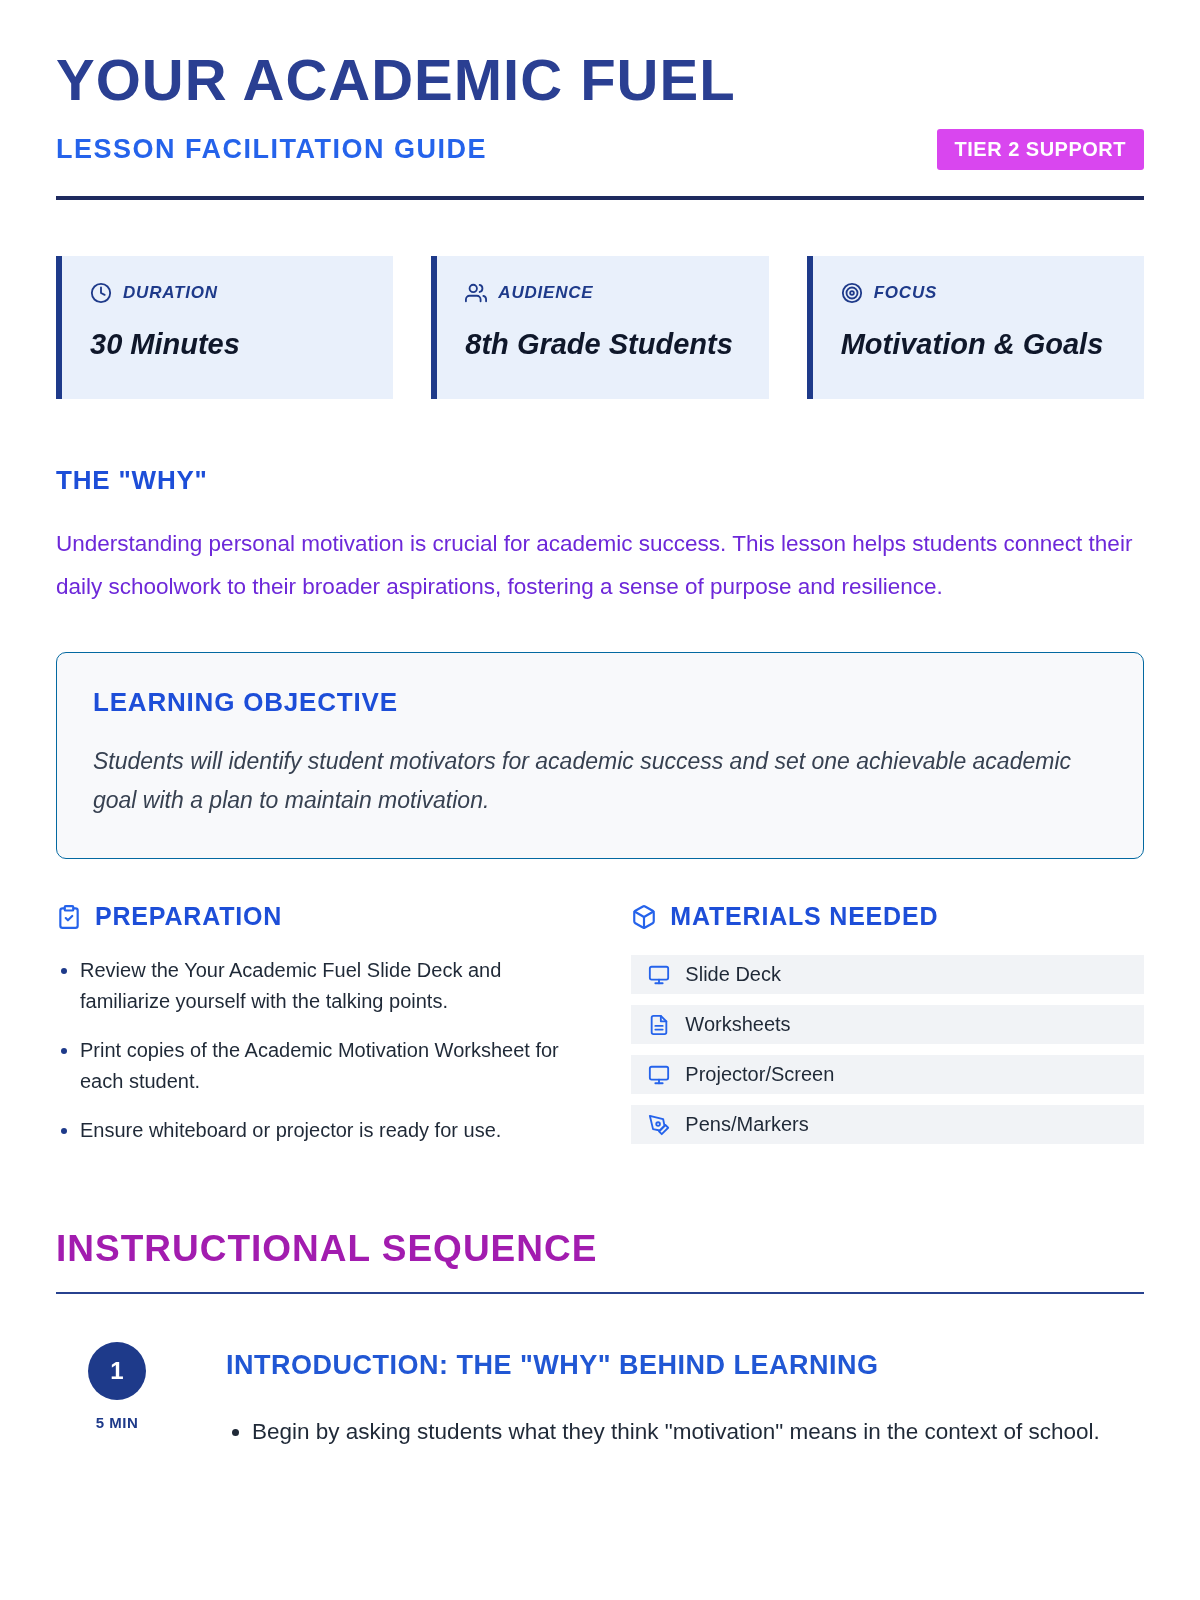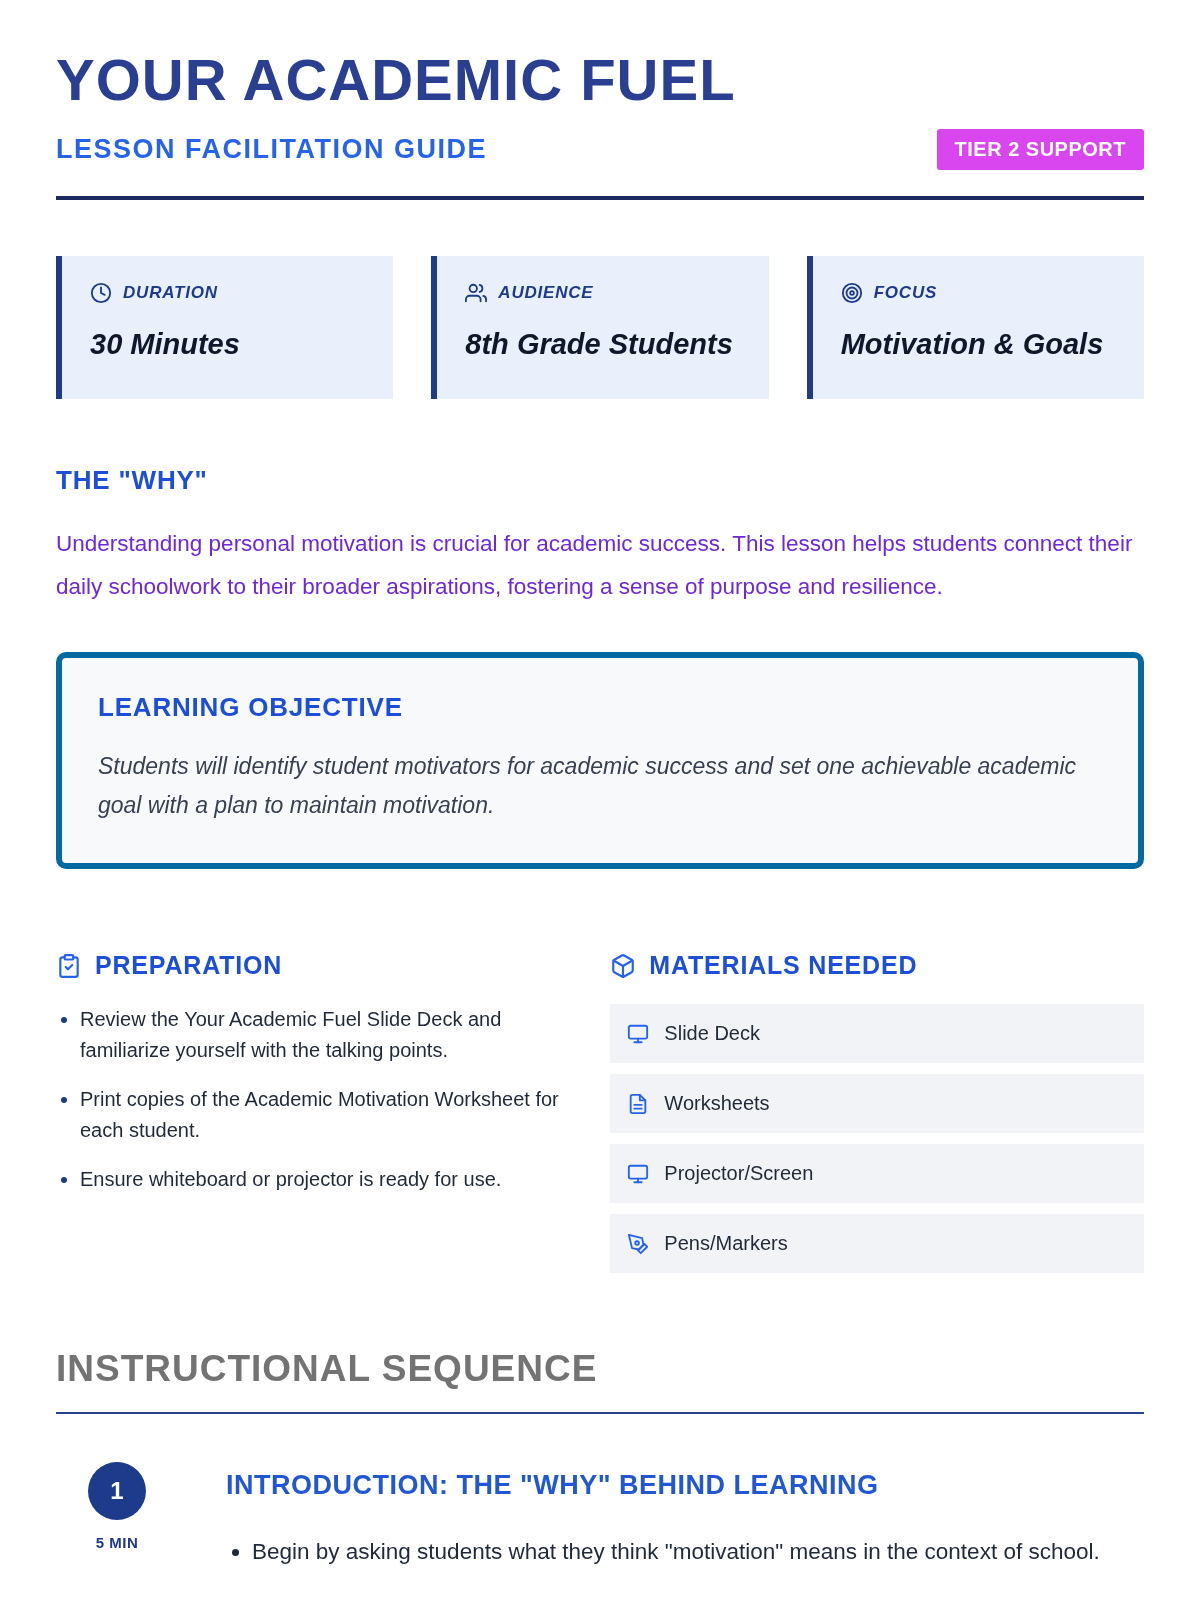--- a/index.html
+++ b/index.html
@@ -89,37 +89,37 @@
     margin-top:26px;
     font-size:22.5px;
     line-height:1.92;
     color:#6d28d9;
   }
 
   
   .objective {
     margin-top:44px;
     background:#f8f9fb;
-    border:6px solid #0369a1;
+    border:1px solid #0369a1;
     border-radius:10px;
     padding:34px 36px 38px 36px;
   }
   .objective-body {
     margin-top:24px;
     font-style:italic;
     font-size:23px;
     line-height:1.7;
     color:#374151;
   }
 
   
   .columns {
     display:flex;
-    gap:43px;
-    margin-top:82px;
+    gap:64px;
+    margin-top:43px;
   }
   .col-left { width:47%; }
   .col-right { flex:1; }
   .col-heading {
     display:flex;
     align-items:center;
     gap:13px;
     color:#1d4ed8;
     font-size:25px;
     font-weight:800;
@@ -137,32 +137,32 @@
     color:#1f2937;
   }
   .prep-list li::marker { color:#1e3a8a; }
   .materials-list { margin-top:24px; }
   .material-item {
     display:flex;
     align-items:center;
     gap:15px;
     background:#f1f3f6;
     border-radius:0;
-    padding:18px 17px;
+    padding:8px 17px;
     margin-bottom:11px;
     font-size:20px;
     color:#1f2937;
   }
 
   
   .sequence-heading {
     margin-top:64px;
     font-size:37px;
     font-weight:800;
-    color:#737373;
+    color:#a21caf;
     letter-spacing:1px;
   }
   .sequence-rule {
     border:none;
     border-top:2px solid #27418f;
     margin-top:22px;
   }
   .step {
     display:flex;
     margin-top:48px;

